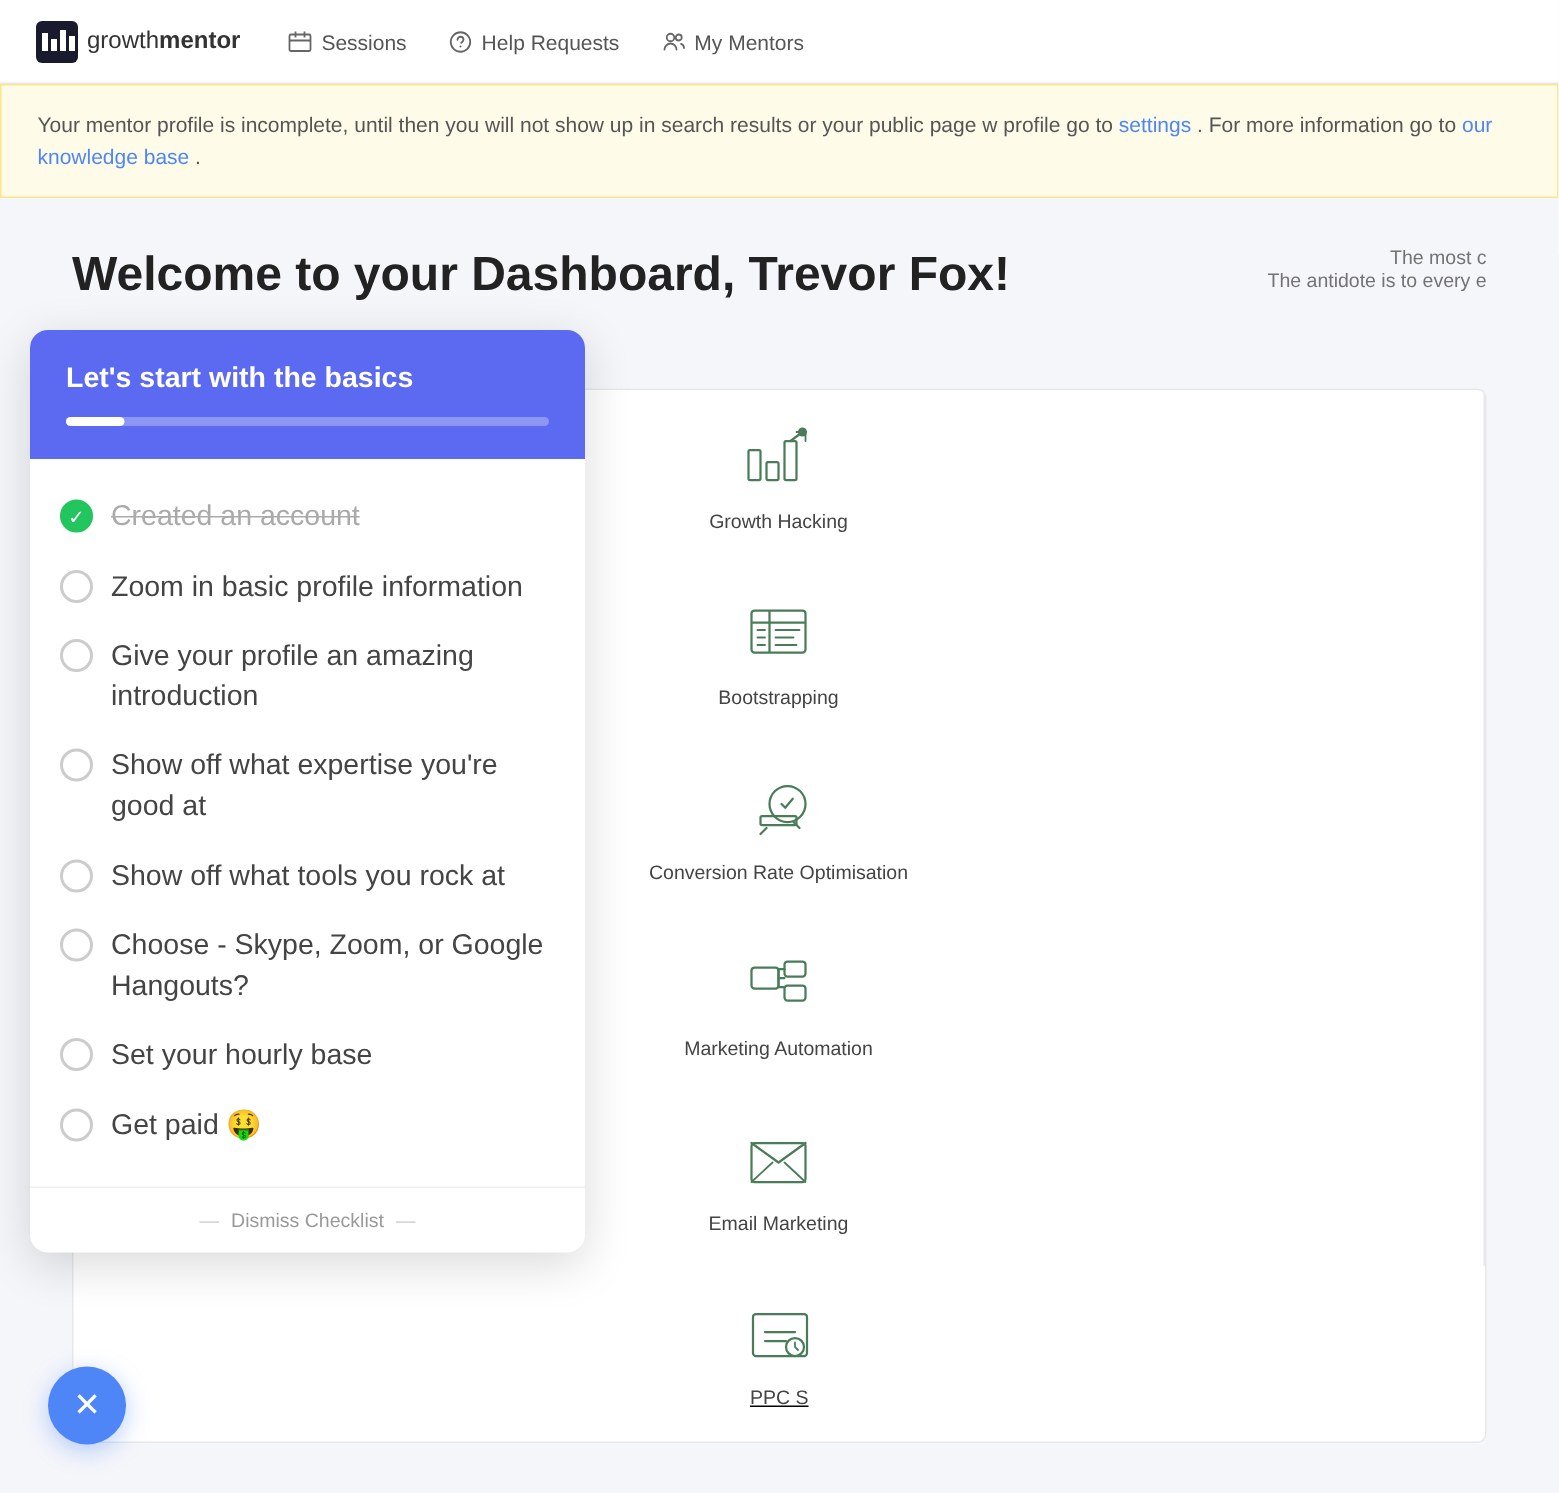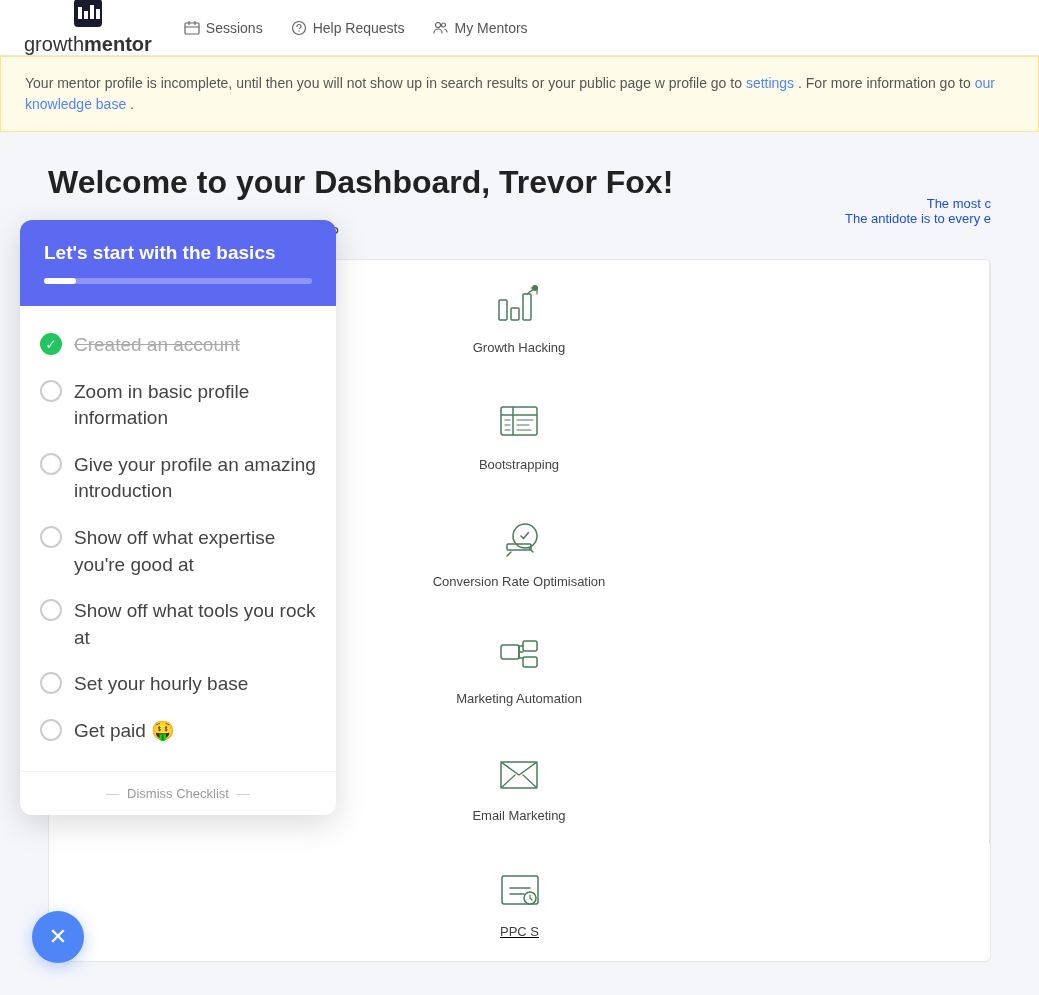--- a/index.html
+++ b/index.html
@@ -15,23 +15,22 @@
       padding: 0 24px;
       gap: 32px;
       position: relative;
       z-index: 10;
     }
     .logo {
       display: flex;
       align-items: center;
       gap: 6px;
       font-weight: 700;
-      font-size: 20px;
+      font-size: 16px;
       color: #333;
-      flex-direction: column;
     }
     .logo-icon {
       width: 28px;
       height: 28px;
     }
     .logo span.growth { font-weight: 400; }
     .logo span.mentor { font-weight: 700; }
     .nav-items {
       display: flex;
       gap: 28px;
@@ -70,22 +69,21 @@
       color: #222;
       margin-bottom: 4px;
     }
 
     .tagline-area {
       position: absolute;
       top: 32px;
       right: 48px;
       text-align: right;
       font-size: 13px;
-      color: #1d4ed8;
-      margin-top: 32px;
+      color: #737373;
     }
 
     
     .section-question {
       font-size: 16px;
       color: #444;
       margin: 24px 0 16px;
     }
 
     .categories-row {
@@ -169,21 +167,21 @@
     }
     .help-card-text h3 { font-size: 16px; font-weight: 600; color: #333; margin-bottom: 4px; }
     .help-card-text p { font-size: 13px; color: #888; }
     .help-card-icon { font-size: 28px; }
 
     
     .checklist-panel {
       position: fixed;
       left: 20px;
       top: 220px;
-      width: 316px;
+      width: 370px;
       background: #fff;
       border-radius: 12px;
       box-shadow: 0 8px 32px rgba(0,0,0,0.15);
       overflow: hidden;
       z-index: 100;
     }
 
     .checklist-header {
       background: #5b6af0;
       padding: 22px 24px;
@@ -472,20 +470,24 @@
     <div class="checklist-item">
       <div class="check-circle"></div>
       <span class="checklist-item-text">Show off what expertise you're good at</span>
     </div>
 
     <div class="checklist-item">
       <div class="check-circle"></div>
       <span class="checklist-item-text">Show off what tools you rock at</span>
     </div>
 
+    <div class="checklist-item">
+      <div class="check-circle"></div>
+      <span class="checklist-item-text">Choose - Skype, Zoom, or Google Hangouts?</span>
+    </div>
 
     <div class="checklist-item">
       <div class="check-circle"></div>
       <span class="checklist-item-text">Set your hourly base</span>
     </div>
 
     <div class="checklist-item">
       <div class="check-circle"></div>
       <span class="checklist-item-text">Get paid 🤑</span>
     </div>

